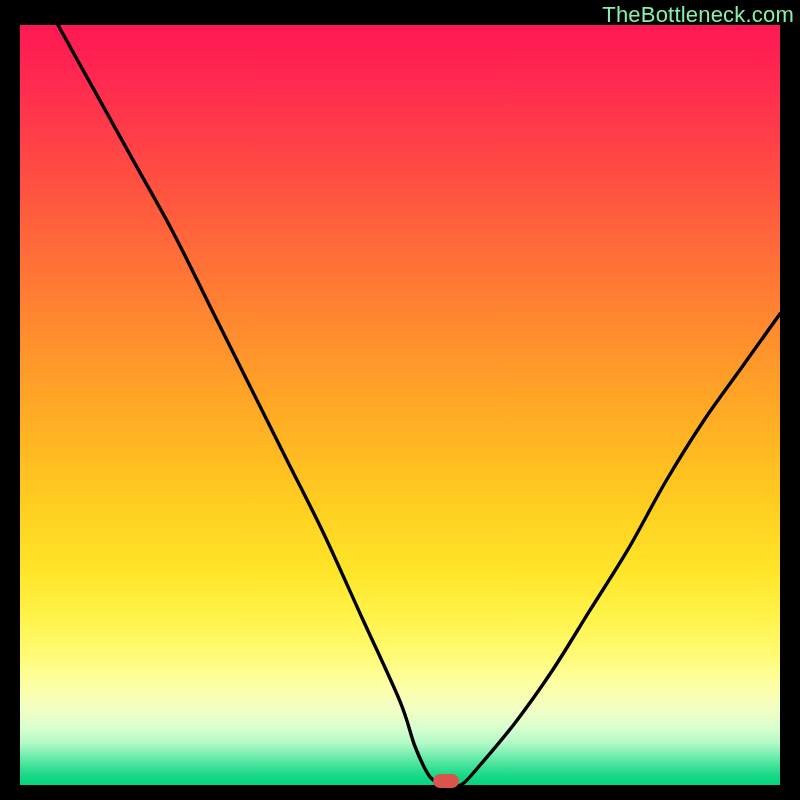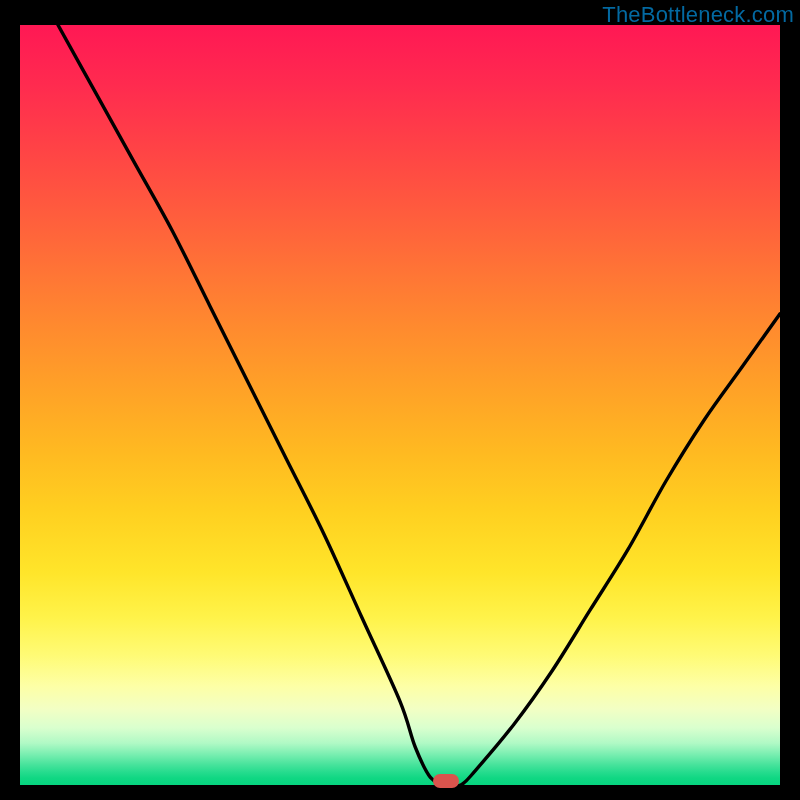--- a/index.html
+++ b/index.html
@@ -8,21 +8,21 @@
     height: 800px;
     background: #000;
     position: relative;
     overflow: hidden;
     font-family: Arial, sans-serif;
   }
   .watermark {
     position: absolute;
     top: 2px;
     right: 6px;
-    color: #0369a1;
+    color: #86efac;
     font-size: 22px;
     font-weight: 500;
     z-index: 10;
     letter-spacing: 0.2px;
     margin-left: 16px;
   }
   .frame {
     position: absolute;
     left: 20px;
     top: 25px;

